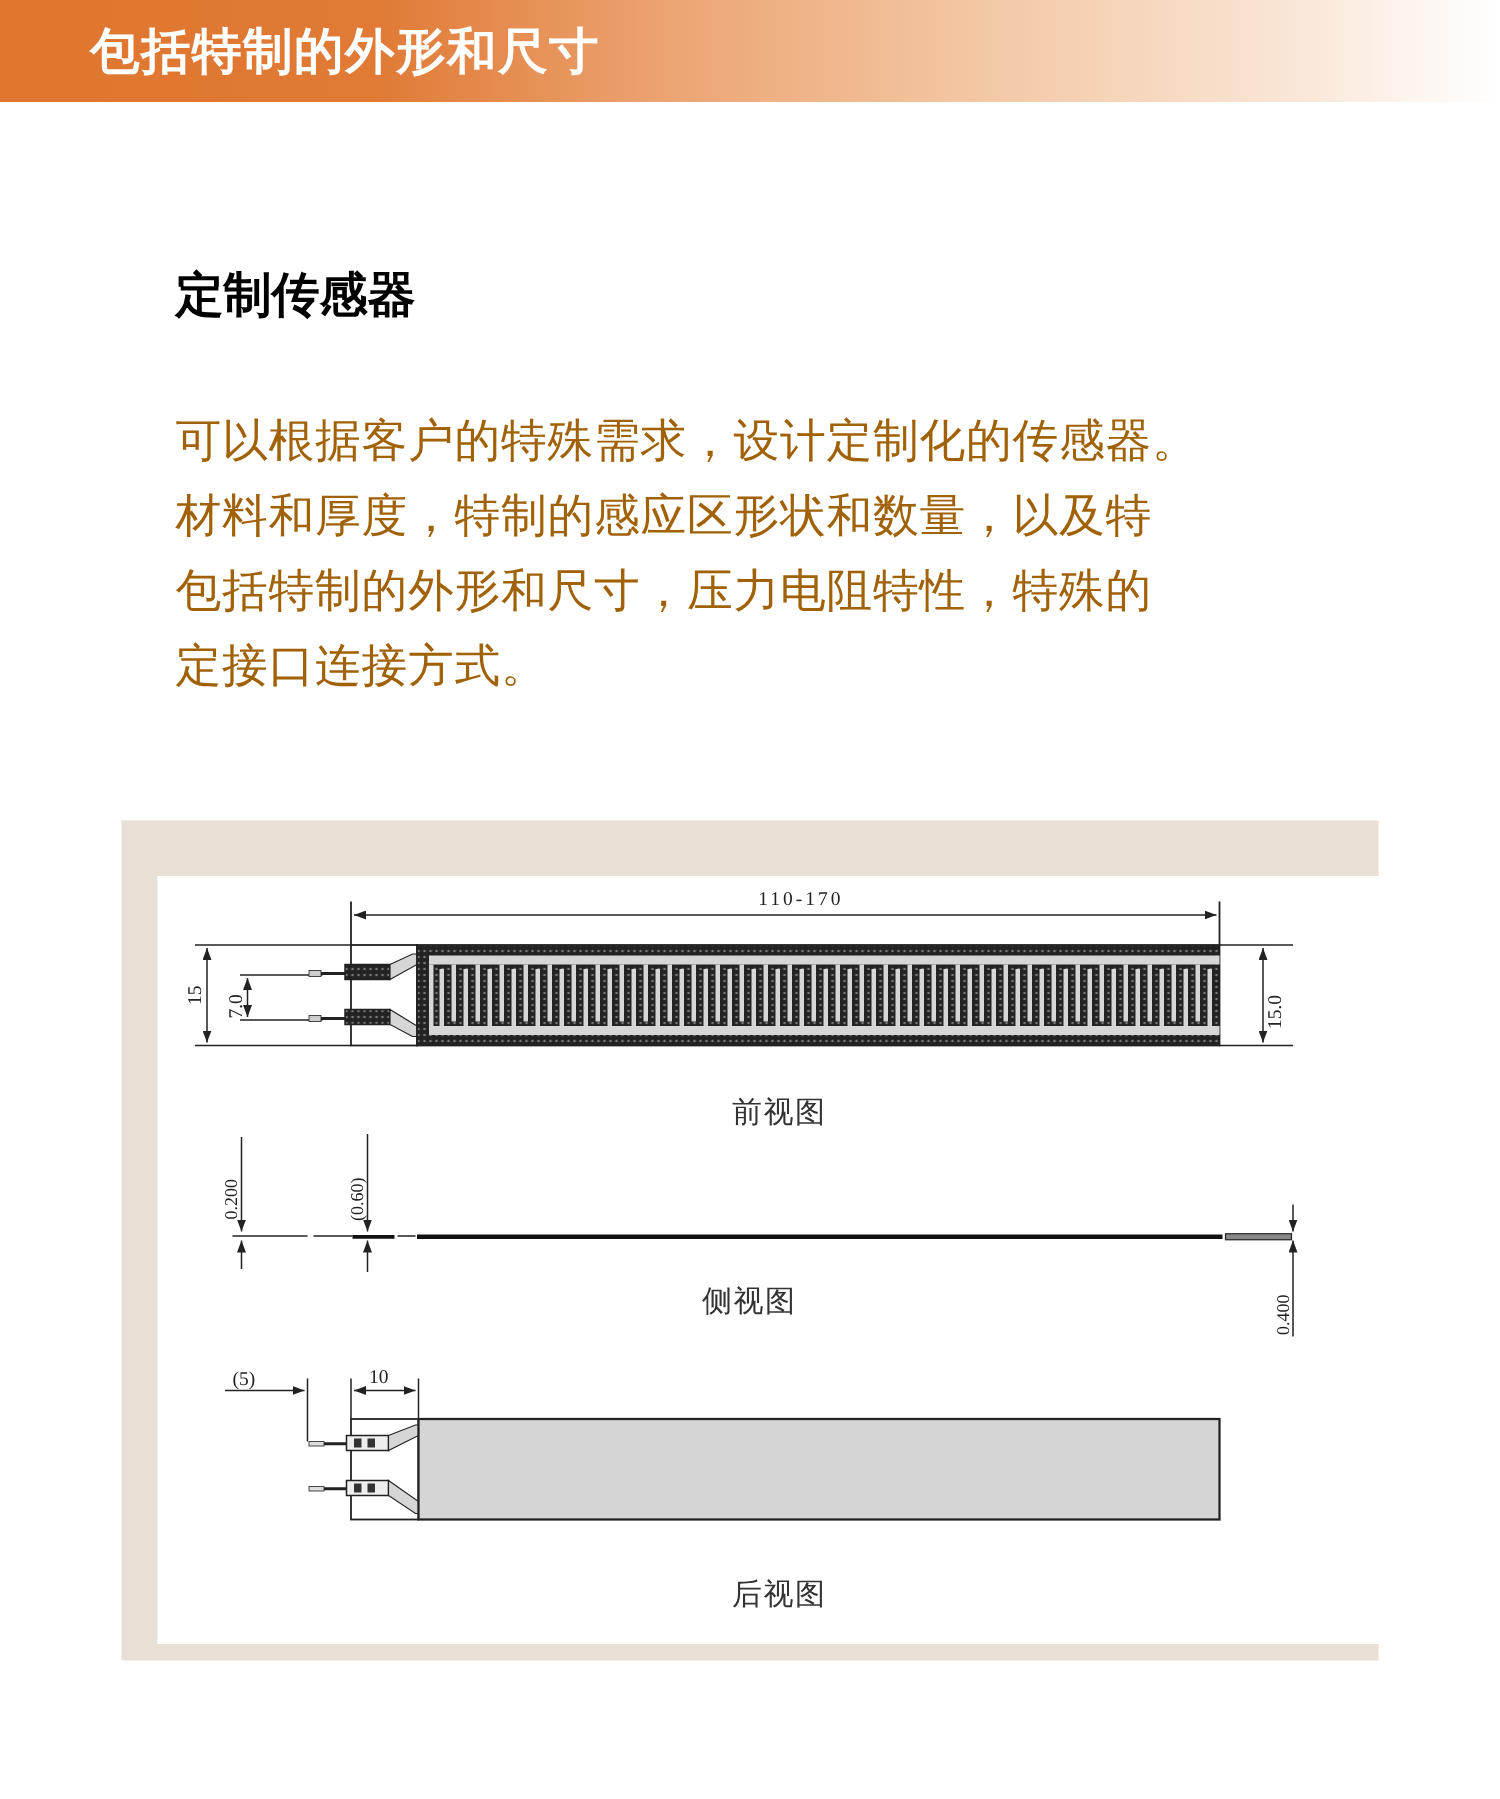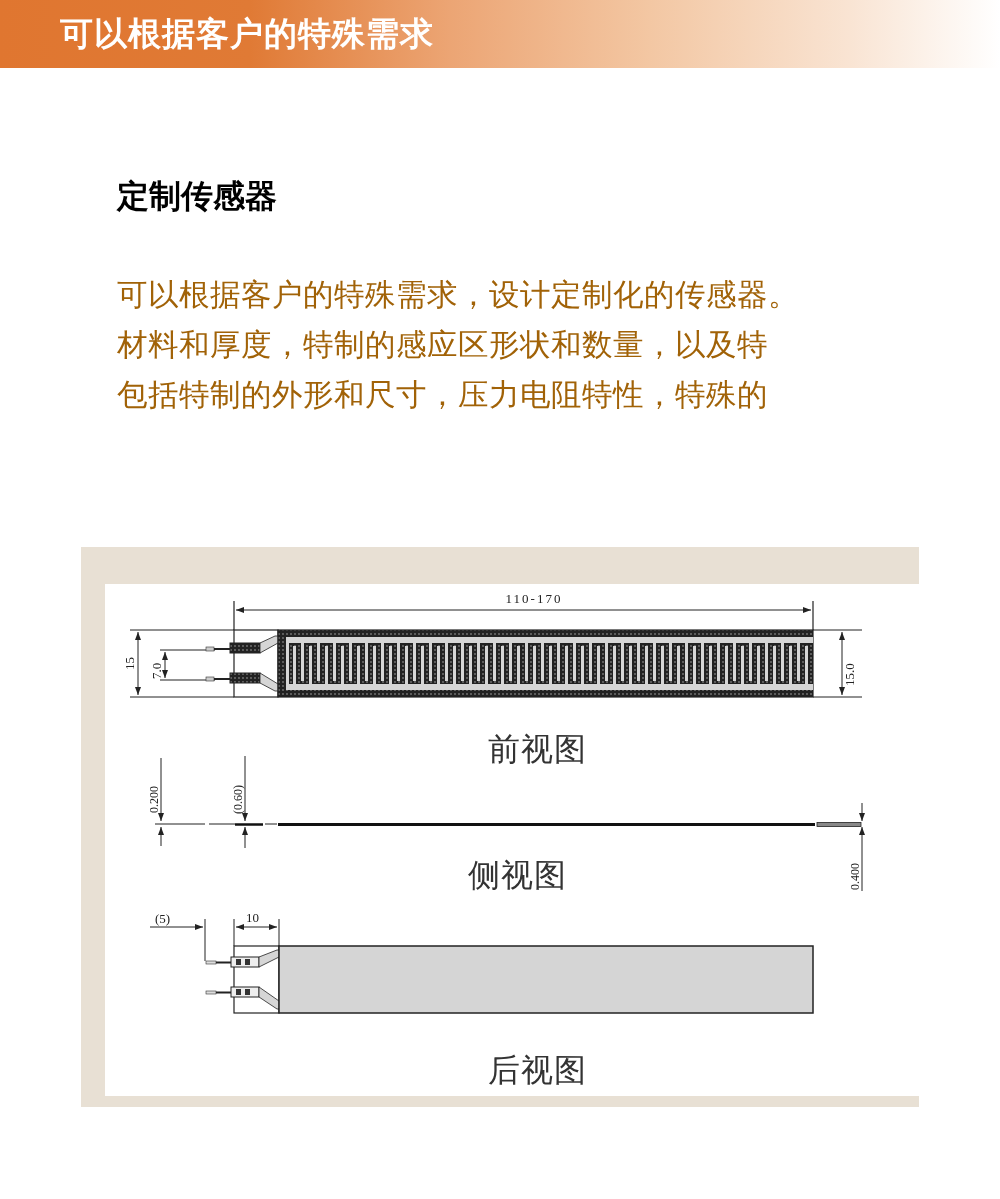--- a/index.html
+++ b/index.html
@@ -32,39 +32,40 @@
   }
   .figure-inner {
     position: absolute; left: 24px; top: 24px; width: 918px; height: 512px;
     background: #ffffff;
     margin-top: 13px;
   }
   .figure-inner svg { position: absolute; left: 0; top: 0; }
 
   .view-caption {
     position: absolute; font-family: Liberation Mono, monospace;
-    font-size: 32px; color: #333; letter-spacing: 1px;
+    font-size: 20px; color: #333; letter-spacing: 1px;
   }
   .dim-text {
     font-family: "Liberation Serif", "DejaVu Serif", serif; fill: #222;
   }
 </style>
 </head>
 <body>
 
 <div class="header-band">
-  <div class="header-title">可以根据客户的特殊需求</div>
+  <div class="header-title">包括特制的外形和尺寸</div>
 </div>
 
 <div class="section-title">定制传感器</div>
 
 <div class="body-text">
   <span class="line">可以根据客户的特殊需求，设计定制化的传感器。</span>
   <span class="line">材料和厚度，特制的感应区形状和数量，以及特</span>
   <span class="line">包括特制的外形和尺寸，压力电阻特性，特殊的</span>
+  <span class="line">定接口连接方式。</span>
 </div>
 
 <div class="figure-frame">
   <div class="figure-inner">
 
     <svg width="790" height="512" viewBox="0 0 790 512">
       <defs>
         <marker id="arr" markerWidth="8" markerHeight="6" refX="8" refY="3" orient="auto">
           <path d="M0,0 L8,3 L0,6 Z" fill="#222"></path>
         </marker>

